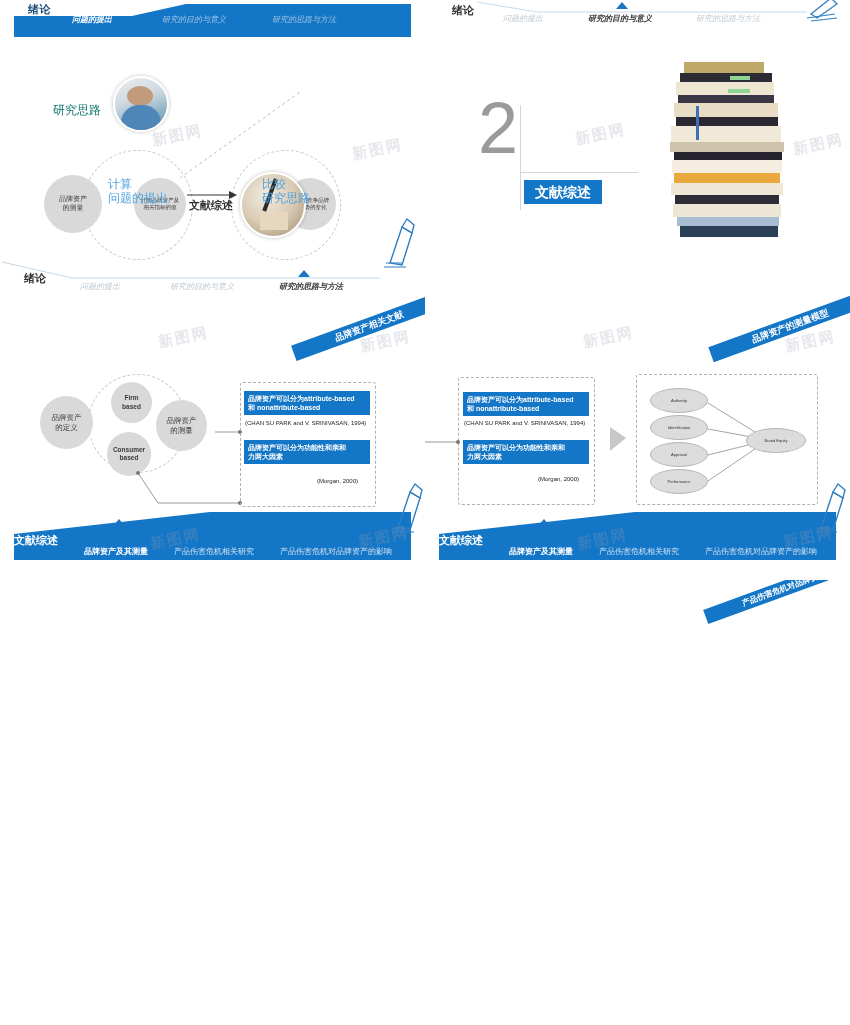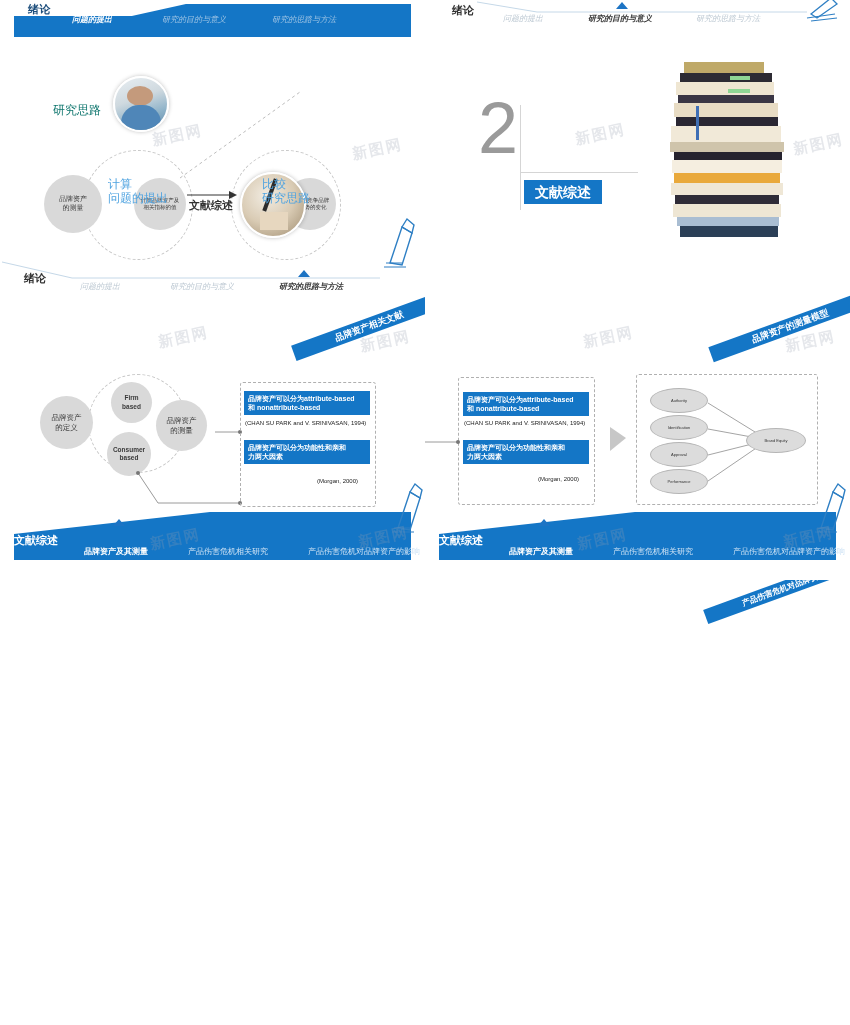--- a/index.html
+++ b/index.html
@@ -34,21 +34,21 @@
           font-weight:bold;transform-origin:center;}
 
   .photo{position:absolute;border-radius:50%;overflow:hidden;border:2px solid #fff;
          box-shadow:0 0 4px rgba(0,0,0,.25);}
   .pen{position:absolute;width:40px;height:55px;}
   .bignum{position:absolute;color:#9a9a9a;font-weight:300;line-height:.85;}
   .chip{position:absolute;background:#1476c6;color:#fff;font-weight:bold;text-align:center;}
 
   .footbar{position:absolute;left:0;right:0;background:#1476c6;color:#fff;}
   .foot-title{position:absolute;font-weight:bold;color:#fff;}
-  .foot-items{position:absolute;display:flex;gap:14px;}
+  .foot-items{position:absolute;display:flex;}
   .foot-item{white-space:nowrap;color:#cfe3f5;}
   .foot-item.active{color:#ffffff;font-weight:bold;}
   .cut{position:absolute;width:0;height:0;border-style:solid;}
 </style>
 </head>
 <body>
 
 <div class="grid">
 
   <div class="slide" style="left:0;top:0;width:425px;height:290px;">

